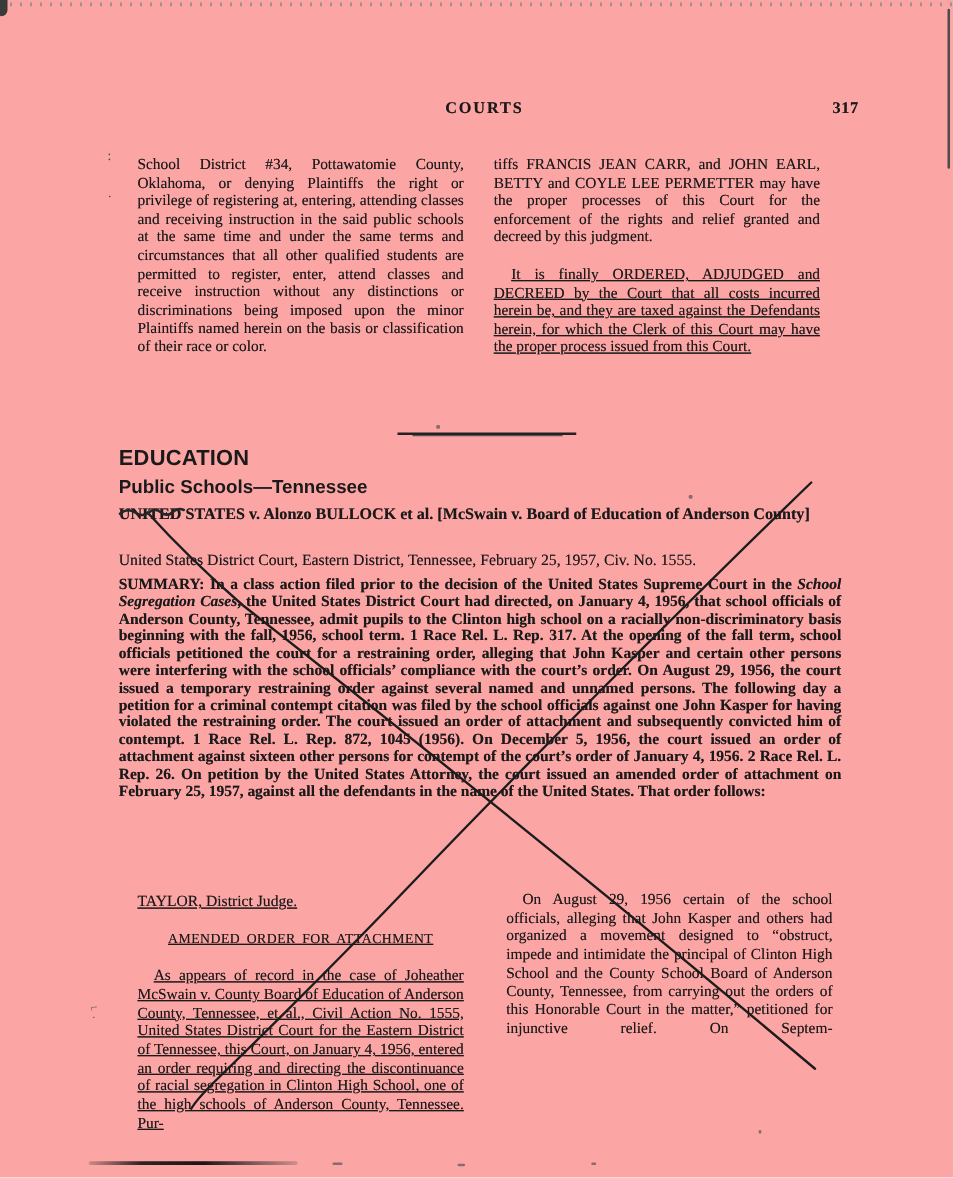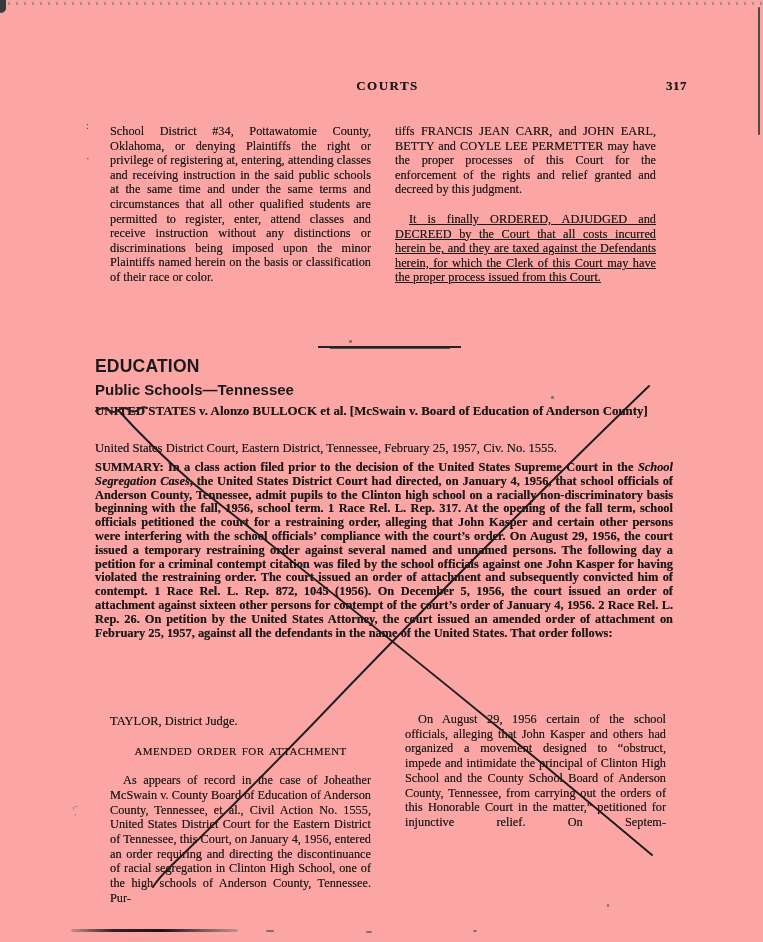--- a/index.html
+++ b/index.html
@@ -43,21 +43,21 @@
   .topic-head{position:absolute;left:95px;top:381px;
     font-family:"Liberation Sans", sans-serif;font-weight:bold;font-size:15px;}
   .caption{position:absolute;left:95px;top:404px;width:578px;
     font-weight:bold;font-size:12.9px;line-height:14.8px;text-align:justify;}
   .court-line{position:absolute;left:95px;top:441px;width:578px;font-size:12.6px;}
   .summary{position:absolute;left:95px;top:461px;width:578px;
     font-weight:bold;font-size:12.4px;line-height:13.8px;text-align:justify;}
   .summary .it{font-style:italic;}
 
   
-  .order-left{left:95px;top:699px;}
+  .order-left{left:95px;top:699px;text-decoration:underline;}
   .order-right{left:390px;top:697px;}
   .judge-line{font-size:12.5px;margin-bottom:12px !important;text-align:left;}
   .order-heading{font-size:11px;text-align:center;text-align-last:center;
     letter-spacing:.4px;word-spacing:2px;margin-bottom:9px !important;}
   .order-para{text-indent:13px;line-height:14.7px;}
 
   
   .xsvg{position:absolute;left:0;top:0;pointer-events:none;}
   .margin-mark{position:absolute;color:#444;font-size:11px;line-height:10px;}
   .hand-marks{position:absolute;left:73px;top:803px;color:#555;font-size:10px;

